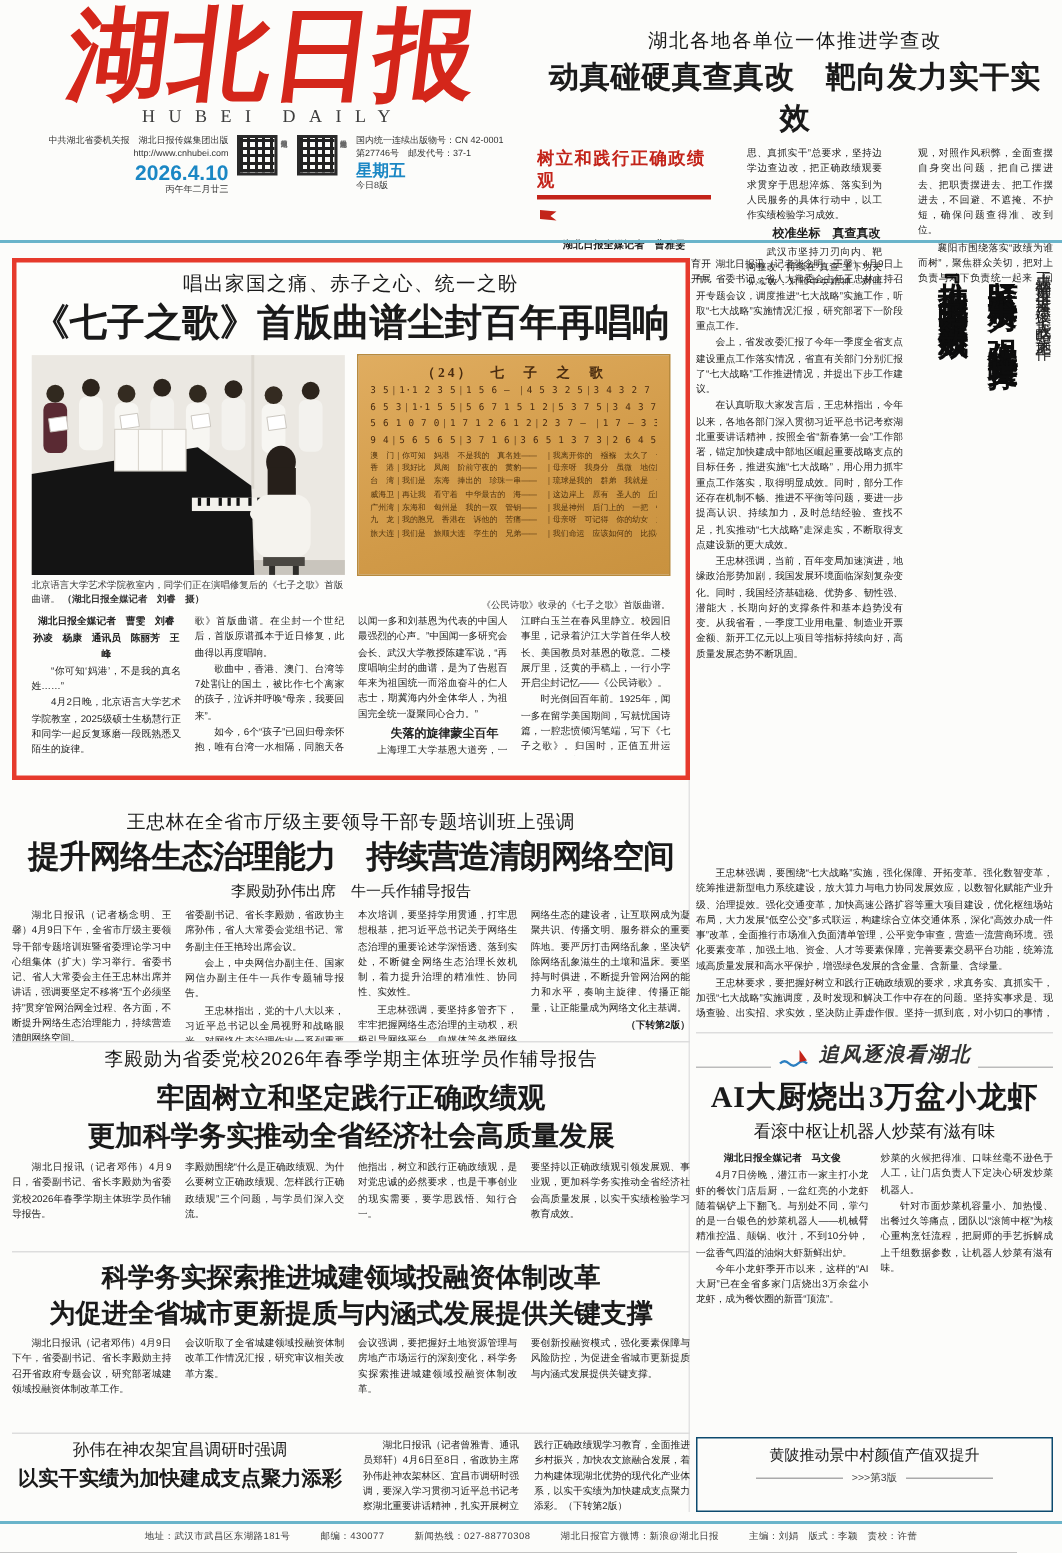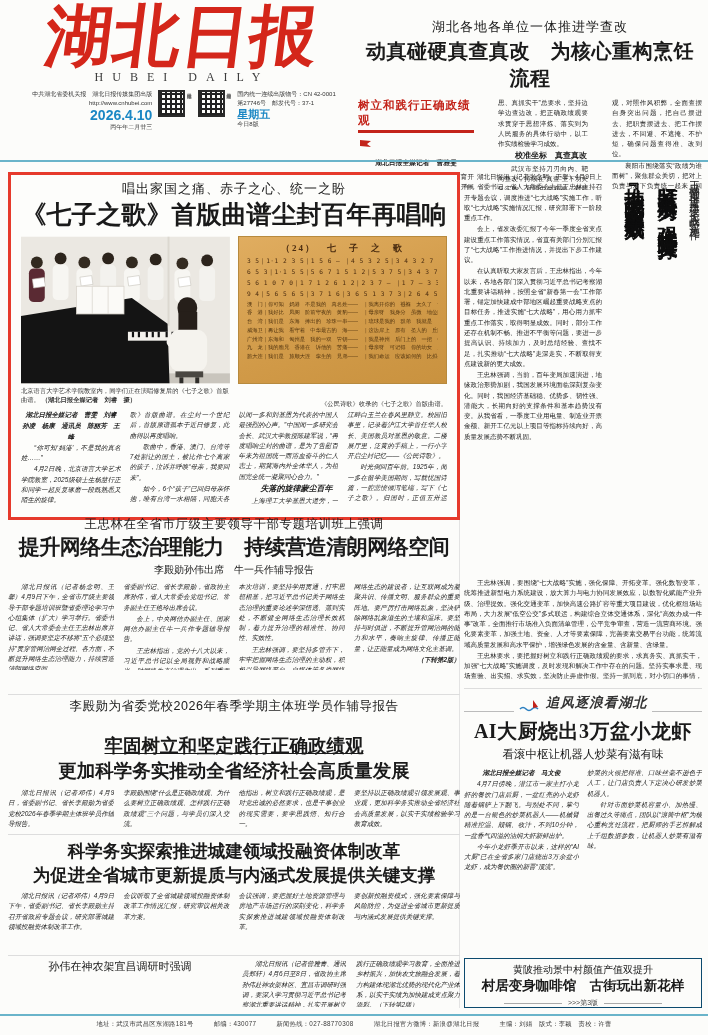--- a/index.html
+++ b/index.html
@@ -6,21 +6,21 @@
   .page{position:relative;width:708px;height:1035px;margin:0 auto;background:#fcfcfa;
         font-family:"Liberation Sans","DejaVu Sans",sans-serif;overflow:hidden;color:#1a1a1a;}
   .abs{position:absolute;}
   .serif{font-family:"Liberation Serif","DejaVu Serif",serif;}
   .center{text-align:center;}
   .bt{font-size:6.5px;line-height:1.58;text-align:justify;color:#222;}
   .bt p{margin:0 0 1px 0;text-indent:2em;}
   .bt p.noind{text-indent:0;}
   .bt p.cen{text-indent:0;text-align:center;}
   .cols{display:flex;gap:9px;overflow:hidden;}
-  .col{flex:1;overflow:hidden;font-style:italic;}
+  .col{flex:1;overflow:hidden;}
   .rule-teal{background:#6ab4ca;height:2px;}
   .divider{background:#ddd;height:1px;}
   .vline{background:#e3e3e3;width:1px;}
 
   
   .mast-title{font-family:"DejaVu Serif","Liberation Serif",serif;font-weight:900;color:#d4261a;
               font-size:67px;line-height:1.0;letter-spacing:1px;transform:skewX(-7deg);
               text-align:center;white-space:nowrap;}
   .mast-sub{font-family:"Liberation Serif",serif;color:#3c3c3c;font-size:12px;letter-spacing:9px;text-align:center;}
   .mast-info{display:flex;align-items:flex-start;gap:6px;}
@@ -112,21 +112,21 @@
         <div>国内统一连续出版物号：CN 42-0001</div>
         <div>第27746号　邮发代号：37-1</div>
         <div class="mi-week">星期五</div>
         <div>今日8版</div>
       </div>
     </div>
   </div>
 
   <div class="abs" style="left:358px;top:18px;width:344px;height:152px;">
     <div class="ts-kicker center">湖北各地各单位一体推进学查改</div>
-    <div class="ts-hl serif center" style="margin-top:2px;">动真碰硬真查真改　为核心重构烹饪流程</div>
+    <div class="ts-hl serif center" style="margin-top:2px;">动真碰硬真查真改　靶向发力实干实效</div>
     <div style="display:flex;gap:24px;margin-top:6px;height:92px;overflow:hidden;">
       <div style="width:116px;overflow:hidden;">
         <div style="text-align:left;">
           <span class="badge">树立和践行正确政绩观</span>
           <svg width="16" height="12" viewBox="0 0 16 12" style="vertical-align:bottom;">
             <path d="M2 11 L2 1 L13 2 L9 5 L13 8 L2 7 Z" fill="#c3241a"></path>
           </svg>
         </div>
         <div class="ts-byline">湖北日报全媒记者　曹雅雯</div>
         <div class="bt">
@@ -269,21 +269,21 @@
         <div class="v-strip v-big">推动『七大战略』走深走实取得新成效</div>
       </div>
     </div>
     <div class="bt" style="height:104px;overflow:hidden;margin-top:4px;">
       <p>王忠林强调，要围绕“七大战略”实施，强化保障、开拓变革。强化数智变革，统筹推进新型电力系统建设，放大算力与电力协同发展效应，以数智化赋能产业升级、治理提效。强化交通变革，加快高速公路扩容等重大项目建设，优化枢纽场站布局，大力发展“低空公交”多式联运，构建综合立体交通体系，深化“高效办成一件事”改革，全面推行市场准入负面清单管理，公平竞争审查，营造一流营商环境。强化要素变革，加强土地、资金、人才等要素保障，完善要素交易平台功能，统筹流域高质量发展和高水平保护，增强绿色发展的含金量、含新量、含绿量。</p>
       <p>王忠林要求，要把握好树立和践行正确政绩观的要求，求真务实、真抓实干，加强“七大战略”实施调度，及时发现和解决工作中存在的问题。坚持实事求是、现场查验、出实招、求实效，坚决防止弄虚作假。坚持一抓到底，对小切口的事情，定下的目标盯牢不放，压茬整改，确保干一件成一件，积小胜为大胜。加大对“七大战略”实施工作的宣传力度，营造“人人关心支点建设、齐心协力共建支点”的良好氛围。</p>
 
     </div>
   </div>
 
-  <div class="abs" style="left:8px;top:516px;width:452px;height:160px;">
+  <div class="abs" style="left:8px;top:540px;width:452px;height:160px;">
     <div class="sec-kicker center">王忠林在全省市厅级主要领导干部专题培训班上强调</div>
     <div class="net-hl center">提升网络生态治理能力　持续营造清朗网络空间</div>
     <div class="net-sub center">李殿勋孙伟出席　牛一兵作辅导报告</div>
     <div class="cols" style="height:88px;margin-top:5px;">
       <div class="col bt">
           <p>湖北日报讯（记者杨念明、王馨）4月9日下午，全省市厅级主要领导干部专题培训班暨省委理论学习中心组集体（扩大）学习举行。省委书记、省人大常委会主任王忠林出席并讲话，强调要坚定不移将“五个必须坚持”贯穿管网治网全过程、各方面，不断提升网络生态治理能力，持续营造清朗网络空间。</p>
         </div>
       <div class="col bt">
         <p class="noind">省委副书记、省长李殿勋，省政协主席孙伟，省人大常委会党组书记、常务副主任王艳玲出席会议。</p>
         <p>会上，中央网信办副主任、国家网信办副主任牛一兵作专题辅导报告。</p>
@@ -297,21 +297,21 @@
         <p class="noind">网络生态的建设者，让互联网成为凝聚共识、传播文明、服务群众的重要阵地。要严厉打击网络乱象，坚决铲除网络乱象滋生的土壤和温床。要坚持与时俱进，不断提升管网治网的能力和水平，奏响主旋律、传播正能量，让正能量成为网络文化主基调。</p>
         <p style="text-align:right;font-weight:bold;">（下转第2版）</p>
       </div>
     </div>
   </div>
 
   <div class="abs divider" style="left:8px;top:694px;width:452px;"></div>
 
   <div class="abs" style="left:8px;top:698px;width:452px;height:132px;">
     <div class="sec-kicker center">李殿勋为省委党校2026年春季学期主体班学员作辅导报告</div>
-    <div class="serif-hl center" style="font-size:18.5px;margin-top:18px;text-decoration:underline;">牢固树立和坚定践行正确政绩观</div>
+    <div class="serif-hl center" style="font-size:18.5px;margin-top:4px;">牢固树立和坚定践行正确政绩观</div>
     <div class="serif-hl center" style="font-size:18.5px;">更加科学务实推动全省经济社会高质量发展</div>
     <div class="cols" style="height:56px;margin-top:5px;">
       <div class="col bt">
           <p>湖北日报讯（记者邓伟）4月9日，省委副书记、省长李殿勋为省委党校2026年春季学期主体班学员作辅导报告。</p>
         </div>
       <div class="col bt">
           <p class="noind">李殿勋围绕“什么是正确政绩观、为什么要树立正确政绩观、怎样践行正确政绩观”三个问题，与学员们深入交流。</p>
         </div>
       <div class="col bt">
           <p class="noind">他指出，树立和践行正确政绩观，是对党忠诚的必然要求，也是干事创业的现实需要，要学思践悟、知行合一。</p>
@@ -341,20 +341,21 @@
           <p class="noind">要创新投融资模式，强化要素保障与风险防控，为促进全省城市更新提质与内涵式发展提供关键支撑。</p>
         </div>
     </div>
   </div>
 
   <div class="abs divider" style="left:8px;top:955px;width:452px;"></div>
 
   <div class="abs" style="left:8px;top:959px;width:452px;height:50px;display:flex;gap:10px;">
     <div style="width:224px;">
       <div class="center" style="font-size:11px;">孙伟在神农架宜昌调研时强调</div>
+      <div class="serif-hl center" style="font-size:13.5px;margin-top:3px;">以实干实绩为加快建成支点聚力添彩</div>
     </div>
     <div class="col bt" style="height:48px;">
         <p>湖北日报讯（记者曾雅青、通讯员郑轩）4月6日至8日，省政协主席孙伟赴神农架林区、宜昌市调研时强调，要深入学习贯彻习近平总书记考察湖北重要讲话精神，扎实开展树立和</p>
       </div>
     <div class="col bt" style="height:48px;">
         <p class="noind">践行正确政绩观学习教育，全面推进乡村振兴，加快农文旅融合发展，着力构建体现湖北优势的现代化产业体系，以实干实绩为加快建成支点聚力添彩。（下转第2版）</p>
       </div>
   </div>
 
   <div class="abs divider" style="left:464px;top:688px;width:238px;"></div>
@@ -379,21 +380,20 @@
       </div>
       <div class="col bt">
         <p class="noind">炒菜的火候把得准、口味丝毫不逊色于人工，让门店负责人下定决心研发炒菜机器人。</p>
         <p>针对市面炒菜机容量小、加热慢、出餐过久等痛点，团队以“滚筒中枢”为核心重构烹饪流程，把厨师的手艺拆解成上千组数据参数，让机器人炒菜有滋有味。</p>
       </div>
     </div>
   </div>
 
   <div class="abs hp-box" style="left:464px;top:958px;width:238px;height:50px;">
     <div class="hp-kicker center">黄陂推动景中村颜值产值双提升</div>
-    <div class="hp-hl center">村居变身咖啡馆　古街玩出新花样</div>
     <div class="hp-jump-row">
       <div class="hp-jump-line"></div>
       <div class="hp-jump">&gt;&gt;&gt;第3版</div>
       <div class="hp-jump-line"></div>
     </div>
   </div>
 
   <div class="abs rule-teal" style="left:0;top:1014px;width:708px;"></div>
   <div class="abs footer-text" style="left:0;top:1020px;width:708px;">
     <span>地址：武汉市武昌区东湖路181号</span><span class="foot-sep"></span>

